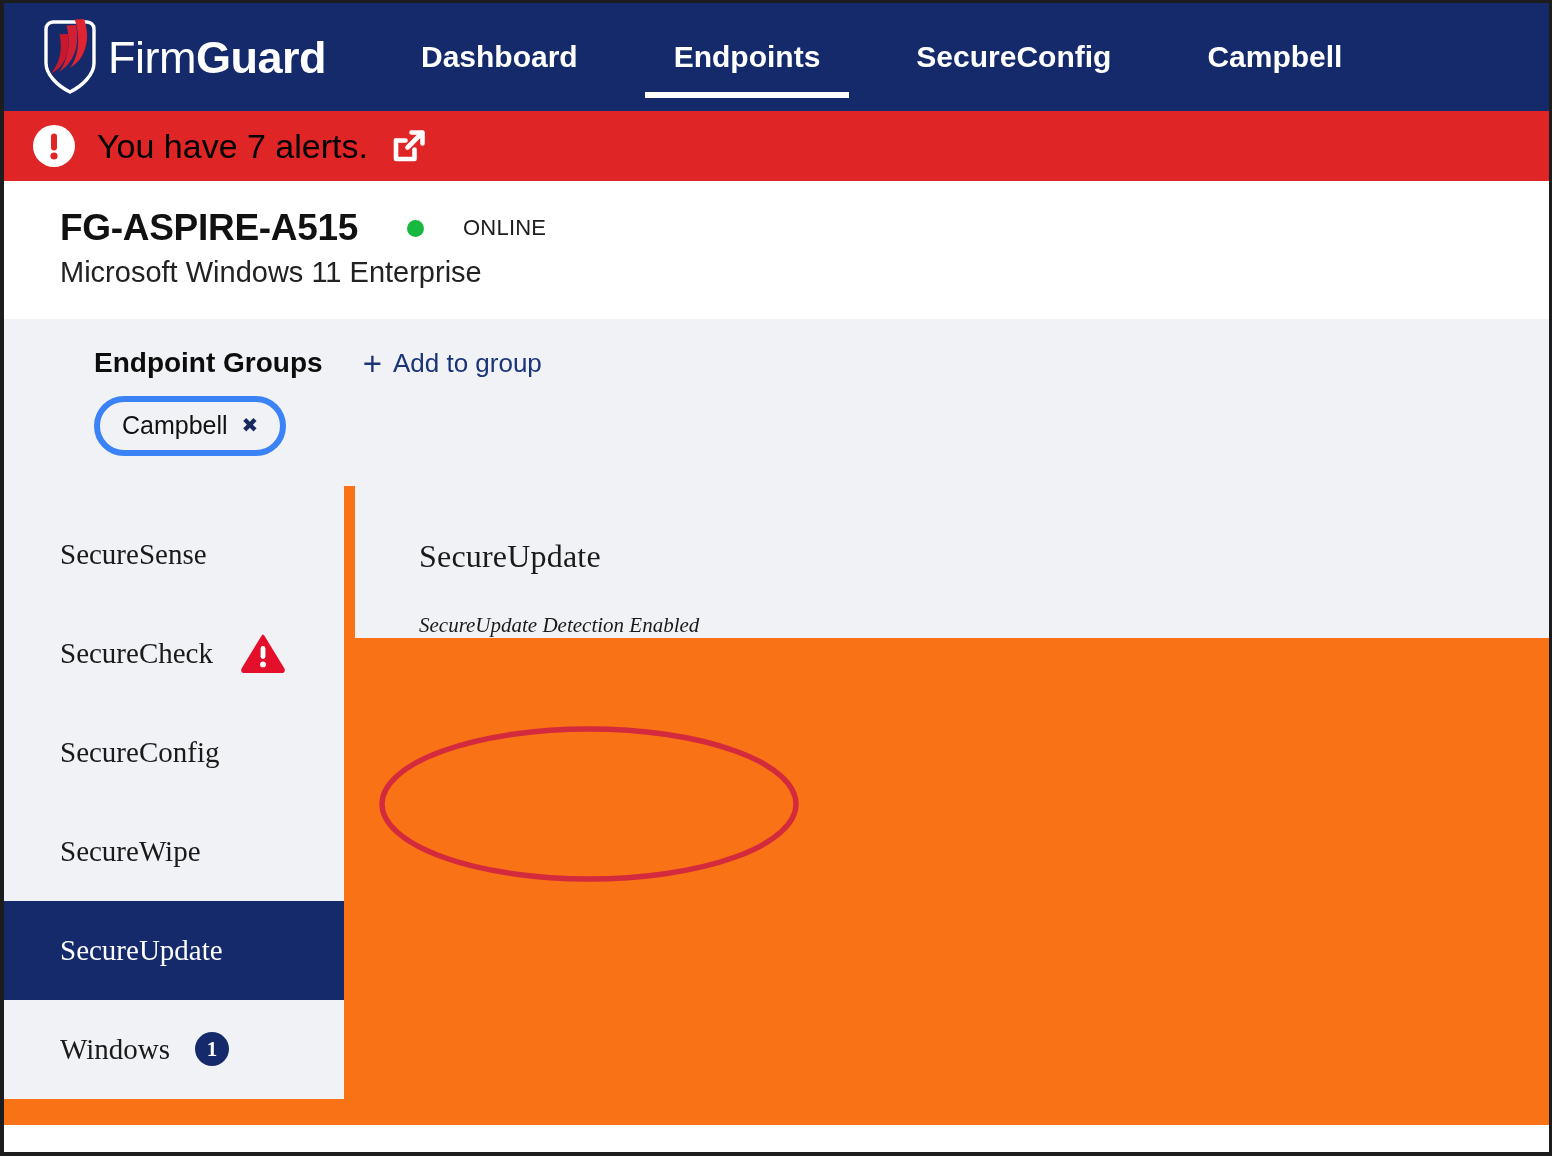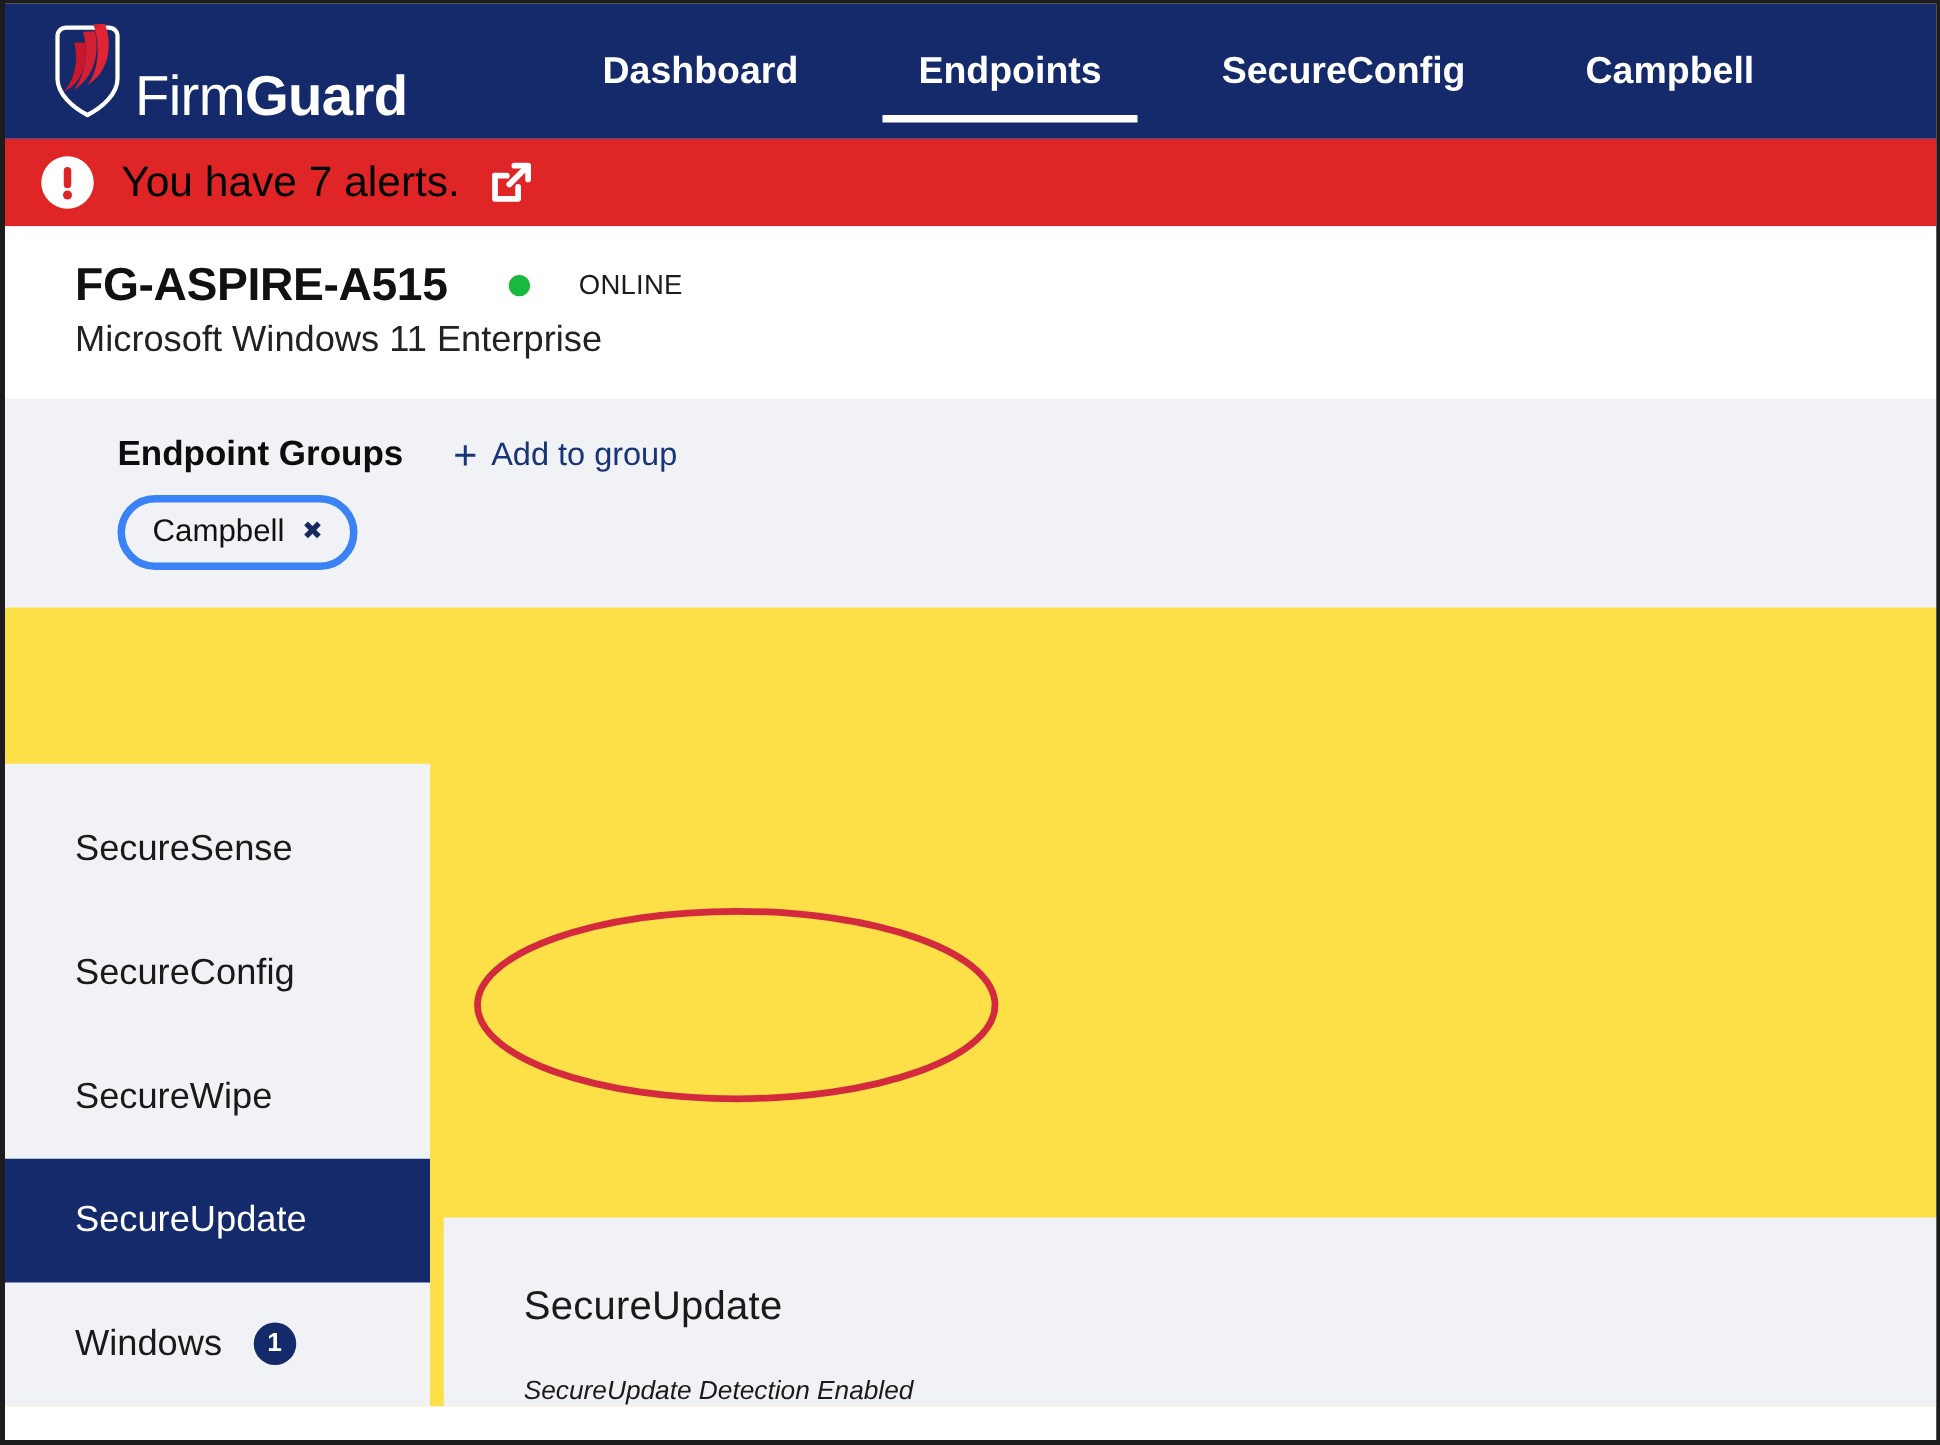--- a/index.html
+++ b/index.html
@@ -32,23 +32,23 @@
     background: #152A6B;
     display: flex;
     align-items: center;
     padding-left: 36px;
     box-sizing: border-box;
     overflow: hidden;
     position: relative;
   }
   .brand {
     display: flex;
-    align-items: flex-end;
-    flex: 0 0 auto;
-    margin-right: 108px;
+    align-items: center;
+    flex: 0 0 auto;
+    margin-right: 47px;
   }
   .brand-mark {
     width: 72px;
     height: 84px;
     flex: 0 0 auto;
     display: block;
   }
   .brand-text {
     font-size: 45px;
     color: #ffffff;
@@ -207,23 +207,24 @@
     font-size: 20px;
     font-weight: 700;
     color: #17295e;
     line-height: 1;
     cursor: pointer;
   }
 
   
   .body-split {
     display: flex;
-    align-items: flex-end;
-    background: #fde047;
+    align-items: flex-start;
+    background: #f97316;
     height: 639px;
+    font-family: Liberation Serif, serif;
   }
   .sidebar {
     width: 340px;
     flex: 0 0 340px;
     background: #F1F2F5;
     padding-top: 19px;
     box-sizing: border-box;
   }
   .gutter {
     width: 11px;
@@ -374,20 +375,28 @@
   </div>
 
   <div class="body-split">
 
     <div class="sidebar">
 
       <div class="side-item">
         <span class="side-label">SecureSense</span>
       </div>
 
+      <div class="side-item">
+        <span class="side-label">SecureCheck</span>
+        <svg class="side-warn" viewBox="0 0 44 40">
+          <path d="M22 3.2 L42 36 C42.9 37.6 41.8 39 40 39 L4 39 C2.2 39 1.1 37.6 2 36 Z" fill="#E4102B" stroke="#E4102B" stroke-width="3" stroke-linejoin="round"></path>
+          <rect x="19.6" y="13" width="4.8" height="13" rx="2.4" fill="#ffffff"></rect>
+          <circle cx="22" cy="31.4" r="2.9" fill="#ffffff"></circle>
+        </svg>
+      </div>
 
       <div class="side-item">
         <span class="side-label">SecureConfig</span>
       </div>
 
       <div class="side-item">
         <span class="side-label">SecureWipe</span>
       </div>
 
       <div class="side-item active">

